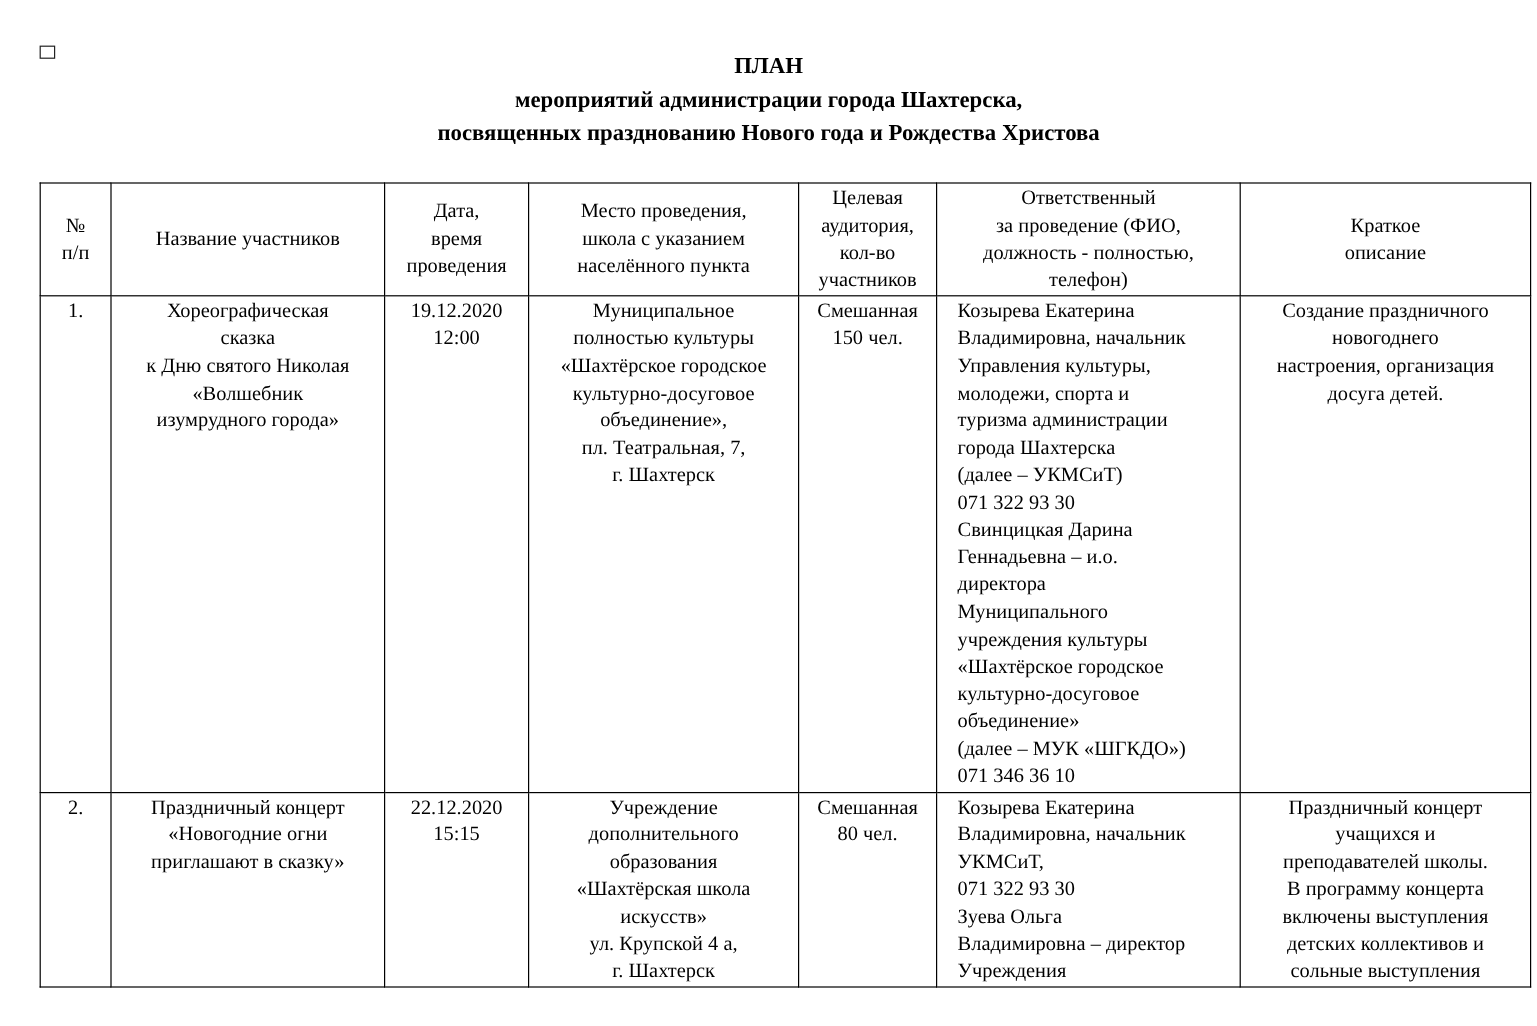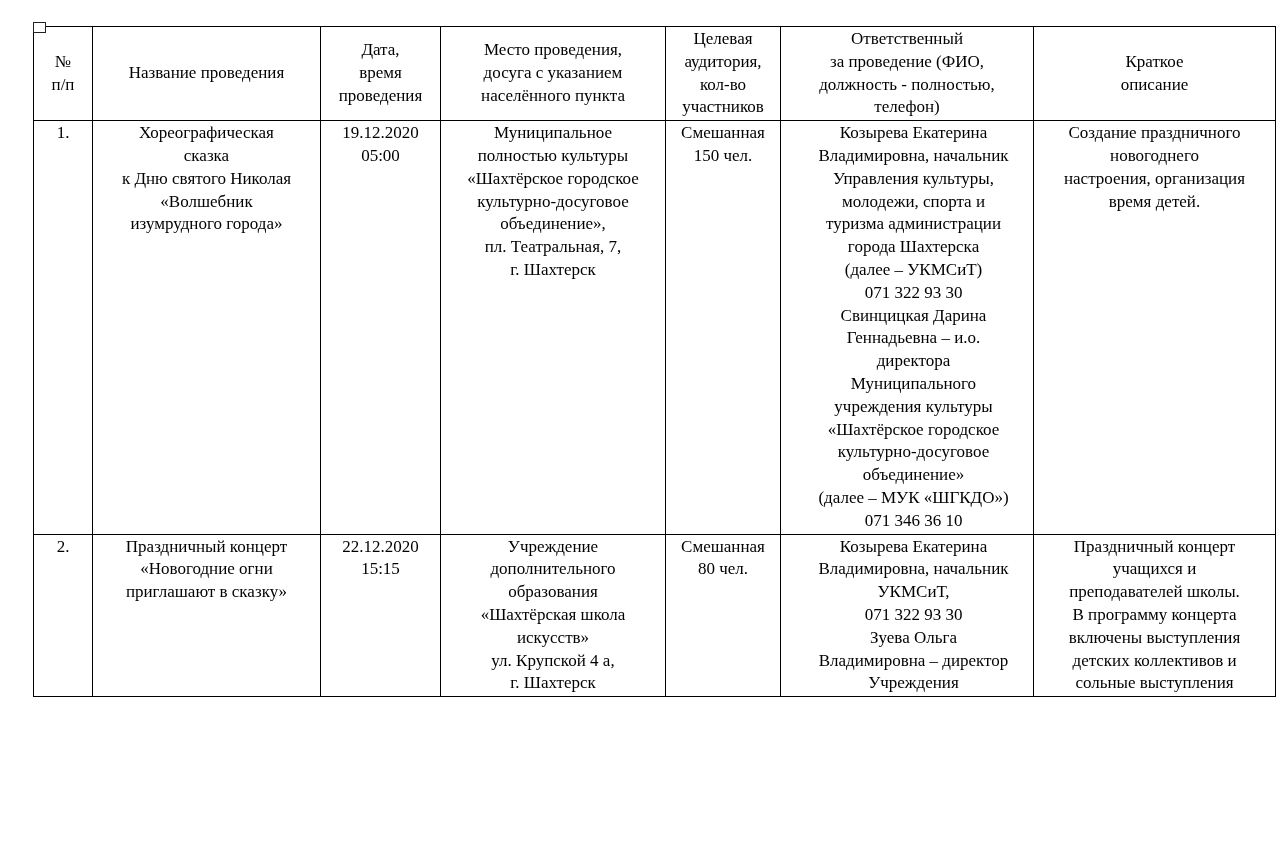--- a/index.html
+++ b/index.html
@@ -55,54 +55,57 @@
   table.plan th {
     vertical-align: middle;
     text-align: center;
     height: 90px;
   }
   table.plan td {
     vertical-align: top;
     text-align: center;
   }
   table.plan td.left {
-    text-align: center;
+    text-align: left;
     padding-left: 17px;
   }
   tr.r1 td { height: 407px; }
   tr.r2 td { height: 158px; }
 </style>
 </head>
 <body>
 
 <div class="page">
 
   <div class="anchor-box"></div>
 
+  <div class="doc-title">ПЛАН
+мероприятий администрации города Шахтерска,
+посвященных празднованию Нового года и Рождества Христова</div>
 
   <table class="plan">
     <colgroup>
       <col style="width:59px">
       <col style="width:228px">
       <col style="width:120px">
       <col style="width:225px">
       <col style="width:115px">
       <col style="width:253px">
       <col style="width:242px">
     </colgroup>
     <thead>
       <tr>
         <th>№
 п/п</th>
-        <th>Название проведения</th>
+        <th>Название участников</th>
         <th>Дата,
 время
 проведения</th>
         <th>Место проведения,
-досуга с указанием
+школа с указанием
 населённого пункта</th>
         <th>Целевая
 аудитория,
 кол-во
 участников</th>
         <th>Ответственный
 за проведение (ФИО,
 должность - полностью,
 телефон)</th>
         <th>Краткое
@@ -111,21 +114,21 @@
     </thead>
     <tbody>
       <tr class="r1">
         <td>1.</td>
         <td>Хореографическая
 сказка
 к Дню святого Николая
 «Волшебник
 изумрудного города»</td>
         <td>19.12.2020
-05:00</td>
+12:00</td>
         <td>Муниципальное
 полностью культуры
 «Шахтёрское городское
 культурно-досуговое
 объединение»,
 пл. Театральная, 7,
 г. Шахтерск</td>
         <td>Смешанная
 150 чел.</td>
         <td class="left">Козырева Екатерина
@@ -142,21 +145,21 @@
 Муниципального
 учреждения культуры
 «Шахтёрское городское
 культурно-досуговое
 объединение»
 (далее – МУК «ШГКДО»)
 071 346 36 10</td>
         <td>Создание праздничного
 новогоднего
 настроения, организация
-время детей.</td>
+досуга детей.</td>
       </tr>
       <tr class="r2">
         <td>2.</td>
         <td>Праздничный концерт
 «Новогодние огни
 приглашают в сказку»</td>
         <td>22.12.2020
 15:15</td>
         <td>Учреждение
 дополнительного

